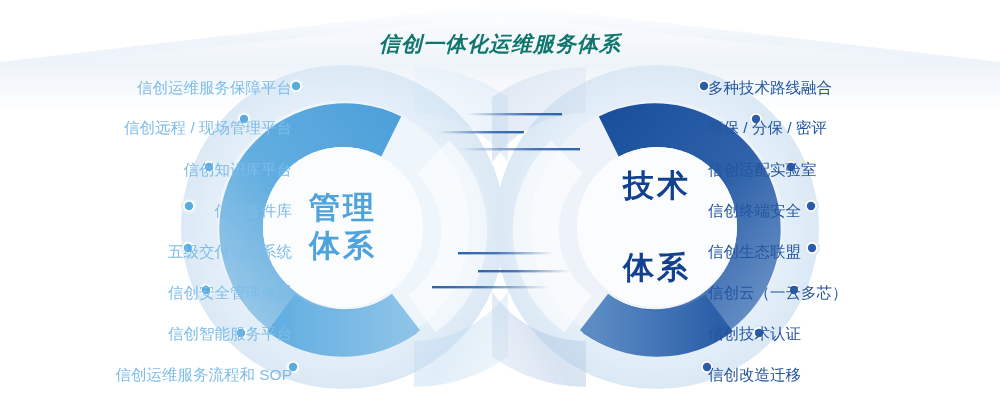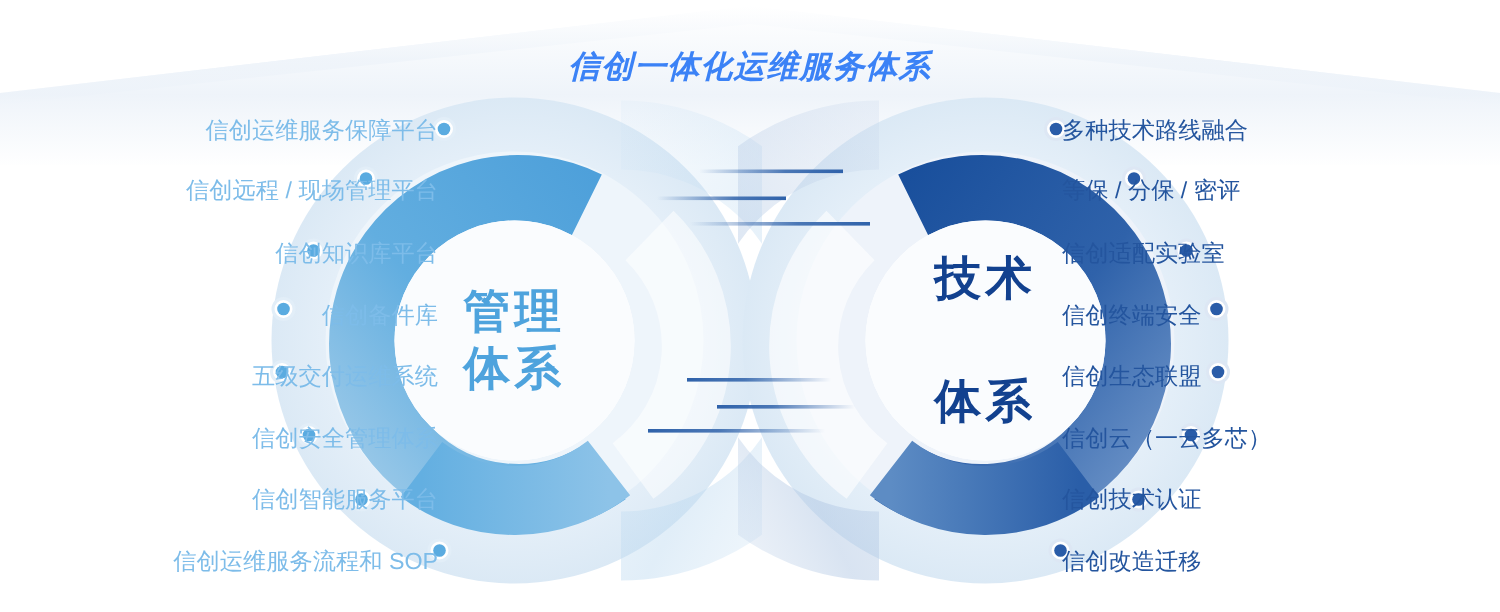--- a/index.html
+++ b/index.html
@@ -8,21 +8,21 @@
     font-family:"Liberation Sans","DejaVu Sans",sans-serif;
   }
   #stage{position:relative;width:1000px;height:408px;background:#ffffff;}
 
   
   .chevron{position:absolute;left:0;top:0;width:1000px;height:110px;}
 
   
   .title{
     position:absolute;left:0;top:30px;width:1000px;text-align:center;
-    font-size:21px;font-weight:bold;letter-spacing:1px;color:#3b82f6;
+    font-size:21px;font-weight:bold;letter-spacing:1px;color:#0f766e;
     font-style:italic;
   }
 
   
   .cluster{position:absolute;top:62px;width:330px;height:330px;}
   .cluster.left{left:178px;}
   .cluster.right{left:492px;}
   .cluster svg{position:absolute;left:0;top:0;width:330px;height:330px;}
 
   .center-text{

